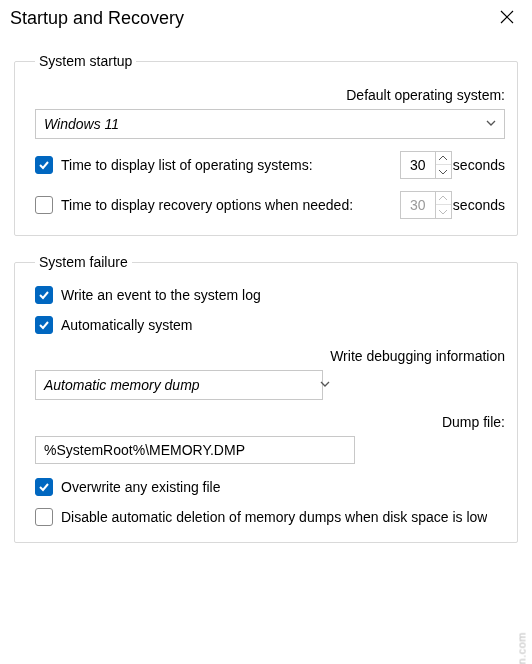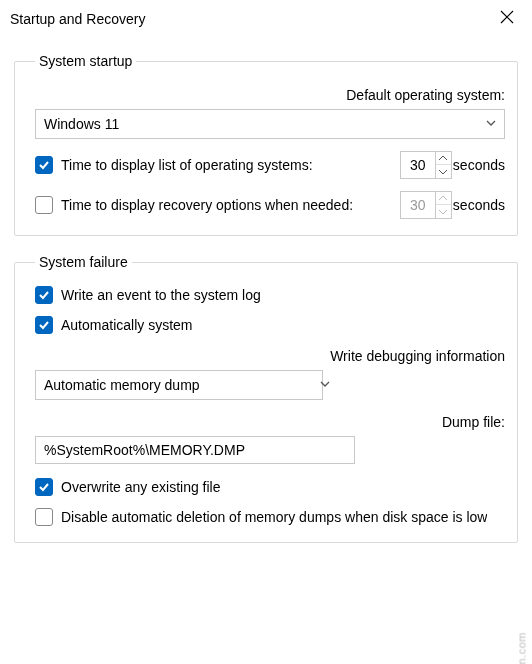--- a/index.html
+++ b/index.html
@@ -12,21 +12,21 @@
     width: 532px;
     height: 664px;
     overflow: hidden;
   }
   .titlebar {
     display: flex;
     justify-content: space-between;
     align-items: center;
     padding: 8px 12px 6px 10px;
   }
-  .title { font-size: 14px; }
+  .title { font-size: 18px; }
   .close-x {
     font-size: 17px;
     font-weight: 300;
     line-height: 1;
     padding: 2px 6px;
     cursor: default;
   }
   .content { padding: 0 14px 14px 14px; }
   fieldset {
     border: 1px solid #d9d9d9;
@@ -36,20 +36,21 @@
   }
   legend {
     padding: 0 4px;
     font-size: 14px;
     color: #000;
   }
   .label { margin: 6px 0 6px 0; text-align: right; }
   .select-wrap {
     position: relative;
     width: 100%;
+    font-style: italic;
   }
   .select {
     border: 1px solid #c8c8c8;
     height: 30px;
     padding: 4px 28px 4px 8px;
     font-size: 14px;
     background: #fff;
     cursor: default;
     display: flex;
     align-items: center;

